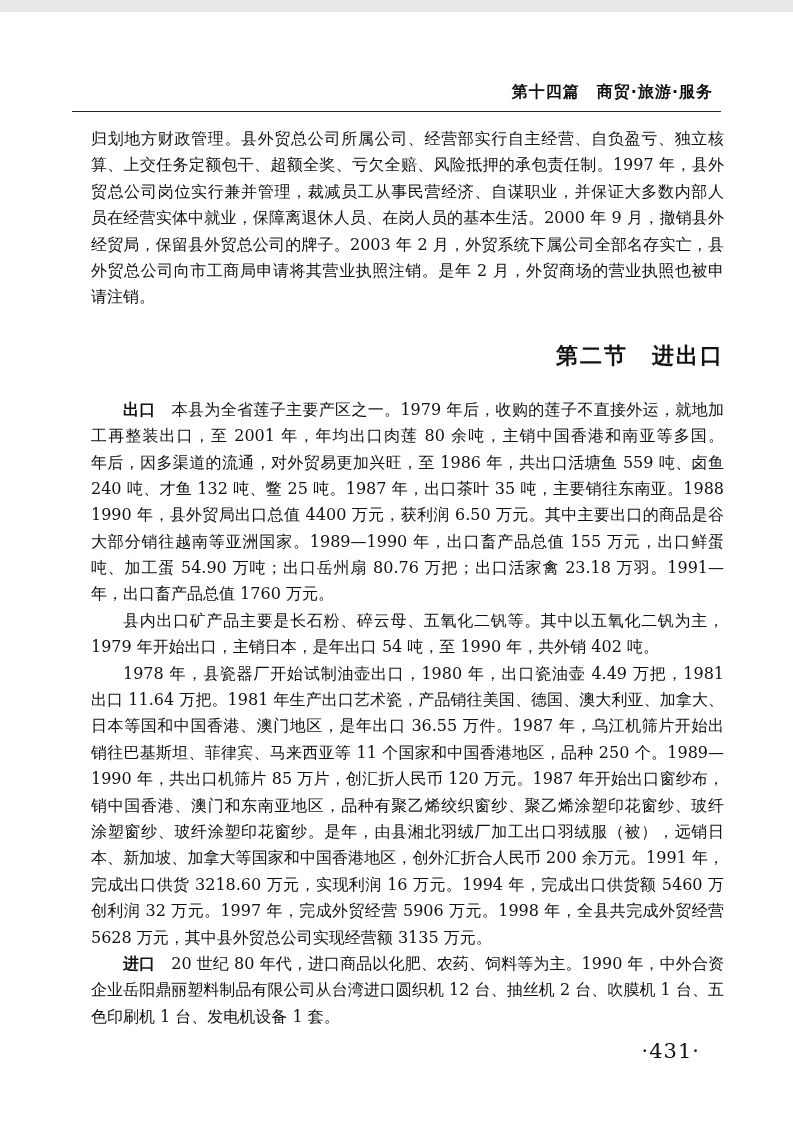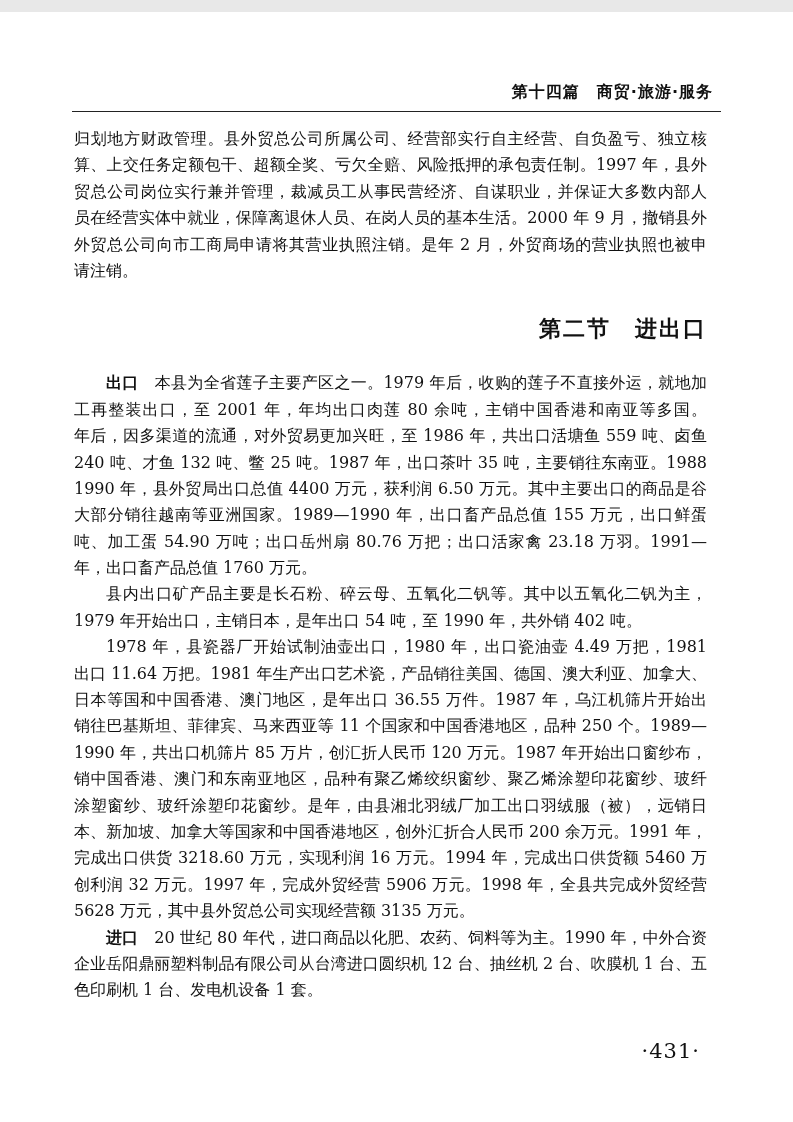--- a/index.html
+++ b/index.html
@@ -28,21 +28,21 @@
     position: absolute;
     top: 99px;
     left: 72px;
     width: 649px;
     height: 0;
     border-top: 1.5px solid #222222;
   }
   .page-body {
     position: absolute;
     top: 114px;
-    left: 74px;
+    left: 91px;
     width: 633px;
     font-family: "DejaVu Serif", "Liberation Serif", serif;
     font-size: 16px;
   }
   .para { margin: 0; }
   .line {
     height: 26.4px;
     line-height: 26.4px;
     text-align: justify;
     text-align-last: justify;
@@ -80,20 +80,21 @@
 <div class="page">
   <div class="running-head">第十四篇　商贸·旅游·服务</div>
   <div class="header-rule"></div>
 
   <div class="page-body">
       <div class="para">
         <div class="line">归划地方财政管理。县外贸总公司所属公司、经营部实行自主经营、自负盈亏、独立核</div>
         <div class="line">算、上交任务定额包干、超额全奖、亏欠全赔、风险抵押的承包责任制。1997 年，县外</div>
         <div class="line">贸总公司岗位实行兼并管理，裁减员工从事民营经济、自谋职业，并保证大多数内部人</div>
         <div class="line">员在经营实体中就业，保障离退休人员、在岗人员的基本生活。2000 年 9 月，撤销县外</div>
+        <div class="line">经贸局，保留县外贸总公司的牌子。2003 年 2 月，外贸系统下属公司全部名存实亡，县</div>
         <div class="line">外贸总公司向市工商局申请将其营业执照注销。是年 2 月，外贸商场的营业执照也被申</div>
         <div class="line last">请注销。</div>
       </div>
       <h2 class="section-title">第二节　进出口</h2>
       <div class="para">
         <div class="line indent"><span class="lead">出口</span>本县为全省莲子主要产区之一。1979 年后，收购的莲子不直接外运，就地加</div>
         <div class="line">工再整装出口，至 2001 年，年均出口肉莲 80 余吨，主销中国香港和南亚等多国。1985</div>
         <div class="line">年后，因多渠道的流通，对外贸易更加兴旺，至 1986 年，共出口活塘鱼 559 吨、卤鱼</div>
         <div class="line">240 吨、才鱼 132 吨、鳖 25 吨。1987 年，出口茶叶 35 吨，主要销往东南亚。1988—</div>
         <div class="line">1990 年，县外贸局出口总值 4400 万元，获利润 6.50 万元。其中主要出口的商品是谷米，</div>

